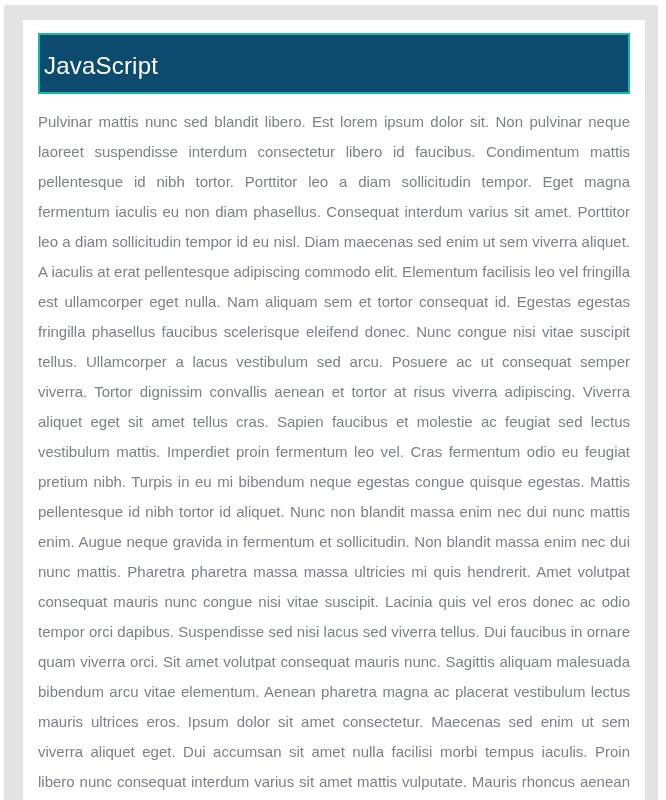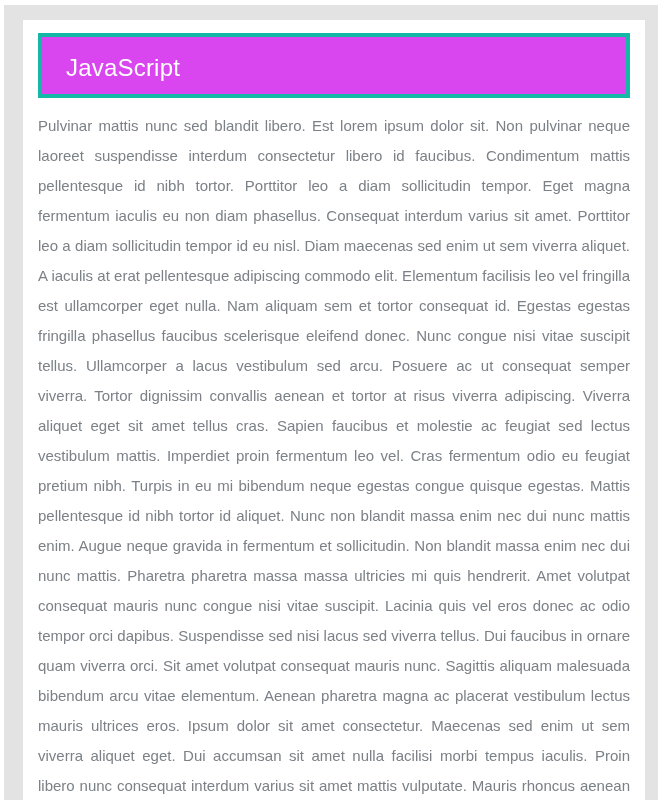--- a/index.html
+++ b/index.html
@@ -15,27 +15,27 @@
     background: #e3e3e3;
     padding: 15px 13px 40px 19px;
   }
   .card {
     background: #ffffff;
     padding: 13px 15px 25px;
   }
   .card + .card { margin-top: 30px; }
   .card-header {
     margin: 0;
-    background: #d946ef;
-    border: 4px solid #14b8a6;
+    background: #0c4a6e;
+    border: 2px solid #14b8a6;
     color: #ffffff;
     font-size: 24px;
     font-weight: 400;
     line-height: 28px;
-    padding: 17px 24px 12px;
+    padding: 17px 4px 12px;
     letter-spacing: 0.2px;
   }
   .card-body {
     margin: 13px 0 0;
     color: #7b8187;
     font-size: 15px;
     line-height: 30px;
     text-align: justify;
   }
 </style>

